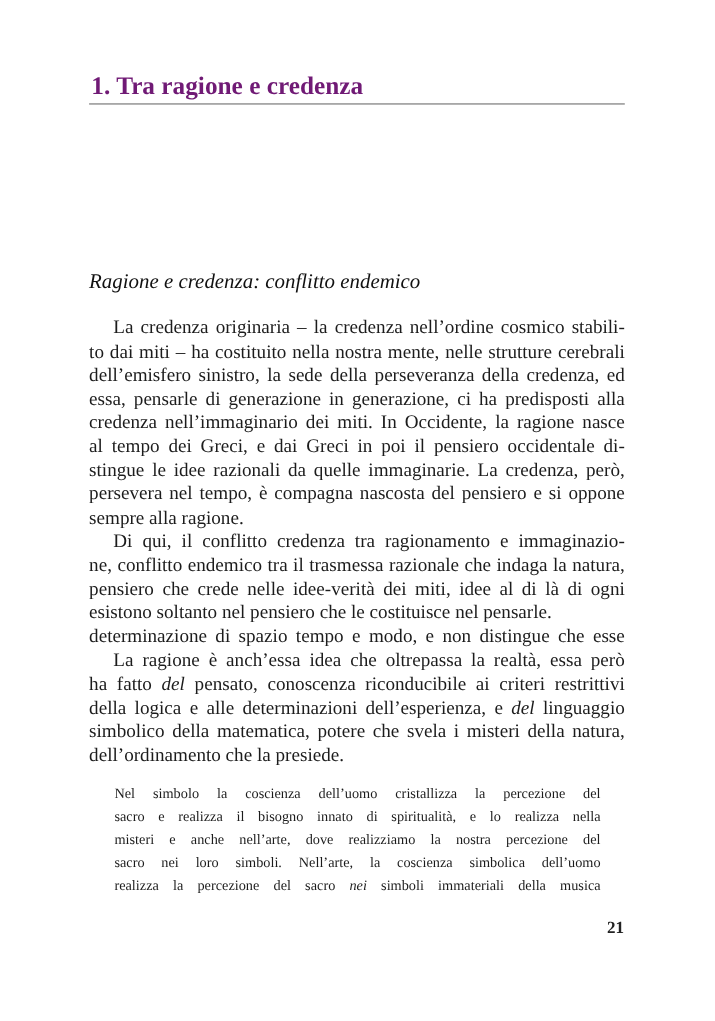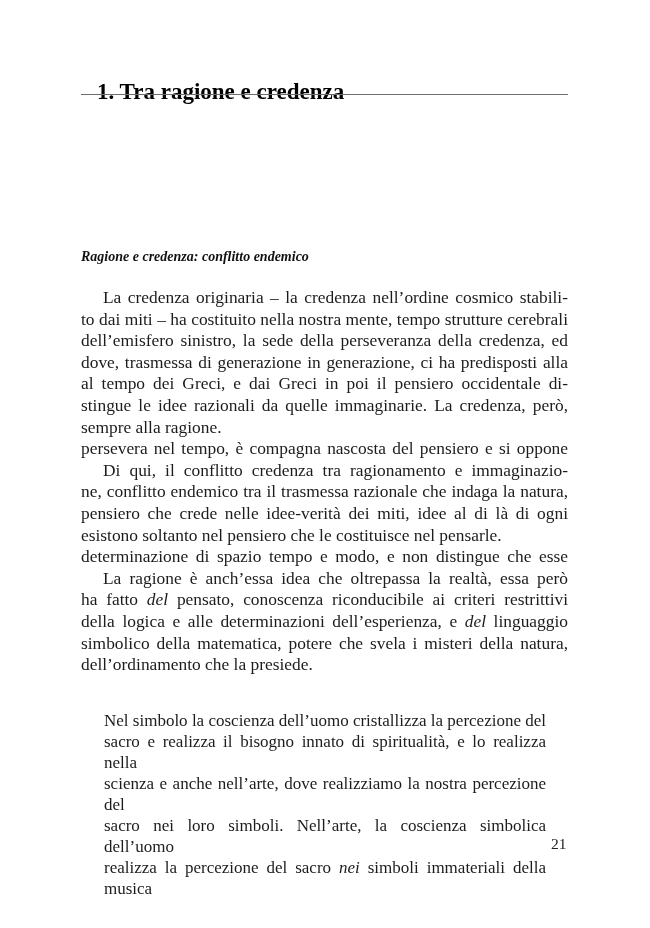--- a/index.html
+++ b/index.html
@@ -22,38 +22,38 @@
       width: 487px;
     }
     .chapter-title {
       position: absolute;
       left: 0;
       top: 62px;
       width: 487px;
       font-size: 23px;
       font-weight: bold;
       line-height: 28px;
-      color: #000000;
-      margin: 16px;
+      color: #701a75;
+      margin: 2px;
       white-space: nowrap;
     }
     .chapter-rule {
       position: absolute;
       left: 0;
       top: 94px;
       width: 487px;
       height: 0;
       border-top: 1.5px solid #6e6e6e;
     }
     .section-title {
       position: absolute;
       left: 0;
       top: 245px;
-      font-size: 14px;
-      font-weight: bold;
+      font-size: 19px;
+      font-weight: normal;
       font-style: italic;
       line-height: 24px;
       color: #111;
       margin: 0;
       white-space: nowrap;
     }
     .body-text {
       position: absolute;
       left: 0;
       top: 287px;
@@ -80,79 +80,81 @@
       text-indent: 22px;
     }
     .body-text p .line + .line {
       text-indent: 0;
     }
     .quote {
       position: absolute;
       left: 23px;
       top: 710px;
       width: 442px;
-      font-size: 17px;
+      font-size: 13px;
       line-height: 21px;
       color: #1c1c1c;
     }
     .quote .line {
       display: block;
       text-align: justify;
       text-align-last: justify;
     }
     .page-number {
       position: absolute;
       left: 470px;
       top: 834px;
       width: 17px;
-      text-align: left;
+      text-align: center;
       font-size: 15.5px;
       line-height: 20px;
       color: #222;
+      font-weight: bold;
     }
     em { font-style: italic; }
   </style>
 </head>
 <body>
 
 <div class="page">
   <h1 class="chapter-title">1. Tra ragione e credenza</h1>
   <div class="chapter-rule"></div>
 
   <h2 class="section-title">Ragione e credenza: conflitto endemico</h2>
 
   <div class="body-text">
     <p>
         <span class="line">La credenza originaria – la credenza nell’ordine cosmico stabili-</span>
-        <span class="line">to dai miti – ha costituito nella nostra mente, tempo strutture cerebrali</span>
+        <span class="line">to dai miti – ha costituito nella nostra mente, nelle strutture cerebrali</span>
         <span class="line">dell’emisfero sinistro, la sede della perseveranza della credenza, ed</span>
-        <span class="line">dove, trasmessa di generazione in generazione, ci ha predisposti alla</span>
+        <span class="line">essa, pensarle di generazione in generazione, ci ha predisposti alla</span>
+        <span class="line">credenza nell’immaginario dei miti. In Occidente, la ragione nasce</span>
         <span class="line">al tempo dei Greci, e dai Greci in poi il pensiero occidentale di-</span>
         <span class="line">stingue le idee razionali da quelle immaginarie. La credenza, però,</span>
+        <span class="line">persevera nel tempo, è compagna nascosta del pensiero e si oppone</span>
         <span class="line last">sempre alla ragione.</span>
-        <span class="line">persevera nel tempo, è compagna nascosta del pensiero e si oppone</span>
       </p>
     <p>
         <span class="line">Di qui, il conflitto credenza tra ragionamento e immaginazio-</span>
         <span class="line">ne, conflitto endemico tra il trasmessa razionale che indaga la natura,</span>
         <span class="line">pensiero che crede nelle idee-verità dei miti, idee al di là di ogni</span>
         <span class="line last">esistono soltanto nel pensiero che le costituisce nel pensarle.</span>
         <span class="line">determinazione di spazio tempo e modo, e non distingue che esse</span>
       </p>
     <p>
         <span class="line">La ragione è anch’essa idea che oltrepassa la realtà, essa però</span>
         <span class="line">ha fatto <em>del</em> pensato, conoscenza riconducibile ai criteri restrittivi</span>
         <span class="line">della logica e alle determinazioni dell’esperienza, e <em>del</em> linguaggio</span>
         <span class="line">simbolico della matematica, potere che svela i misteri della natura,</span>
         <span class="line last">dell’ordinamento che la presiede.</span>
       </p>
   </div>
 
   <div class="quote">
       <span class="line">Nel simbolo la coscienza dell’uomo cristallizza la percezione del</span>
       <span class="line">sacro e realizza il bisogno innato di spiritualità, e lo realizza nella</span>
-      <span class="line">scienza e anche nell’arte, dove realizziamo la nostra percezione del</span>
+      <span class="line">misteri e anche nell’arte, dove realizziamo la nostra percezione del</span>
       <span class="line">sacro nei loro simboli. Nell’arte, la coscienza simbolica dell’uomo</span>
       <span class="line">realizza la percezione del sacro <em>nei</em> simboli immateriali della musica</span>
     </div>
 
   <div class="page-number">21</div>
 </div>
 
 </body></html>

